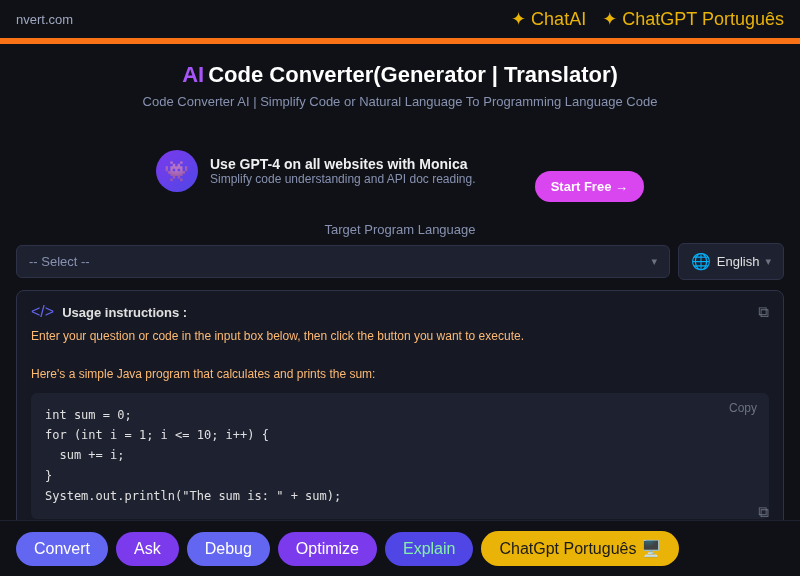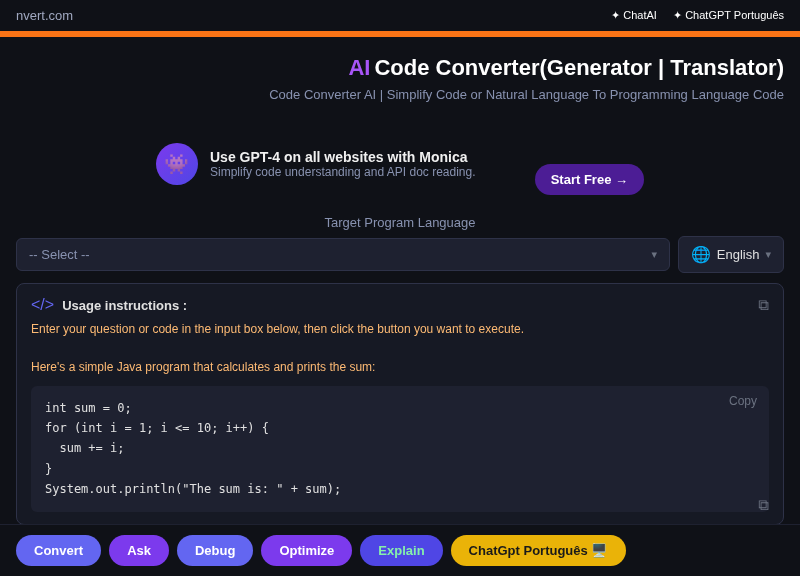--- a/index.html
+++ b/index.html
@@ -25,28 +25,28 @@
     .header-logo {
       color: #a0a8c0;
       font-size: 13px;
     }
     .header-nav {
       display: flex;
       gap: 16px;
       align-items: center;
     }
     .header-nav-item {
-      color: #ffffff;
-      font-size: 11px;
+      color: #eab308;
+      font-size: 18px;
       cursor: pointer;
     }
 
     
     .hero {
-      text-align: right;
+      text-align: center;
       padding: 18px 16px 10px;
     }
     .hero-title {
       font-size: 22px;
       font-weight: 700;
       color: #ffffff;
     }
     .hero-title .ai-badge {
       color: #a855f7;
       margin-right: 4px;
@@ -84,21 +84,21 @@
     .monica-text-title {
       font-size: 14px;
       font-weight: 600;
       color: #f0f0f0;
     }
     .monica-text-sub {
       font-size: 12px;
       color: #8892b0;
     }
     .monica-btn {
-      background: #4c1d95;
+      background: #d946ef;
       color: white;
       border: none;
       border-radius: 20px;
       padding: 8px 16px;
       font-size: 13px;
       font-weight: 600;
       cursor: pointer;
       white-space: nowrap;
       display: flex;
       align-items: center;
@@ -262,22 +262,22 @@
       border-top: 1px solid #1e2130;
       padding: 10px 16px;
       display: flex;
       gap: 8px;
       align-items: center;
     }
     .btn {
       border: none;
       border-radius: 20px;
       padding: 8px 18px;
-      font-size: 13px;
-      font-weight: 700;
+      font-size: 16px;
+      font-weight: 400;
       cursor: pointer;
     }
     .btn-convert { background: #6366f1; color: white; }
     .btn-ask { background: #7c3aed; color: white; }
     .btn-debug { background: #6366f1; color: white; }
     .btn-optimize { background: #7c3aed; color: white; }
     .btn-explain { background: #4f46e5; color: #86efac; }
     .btn-chatgpt {
       background: #eab308;
       color: #1a1a1a;

